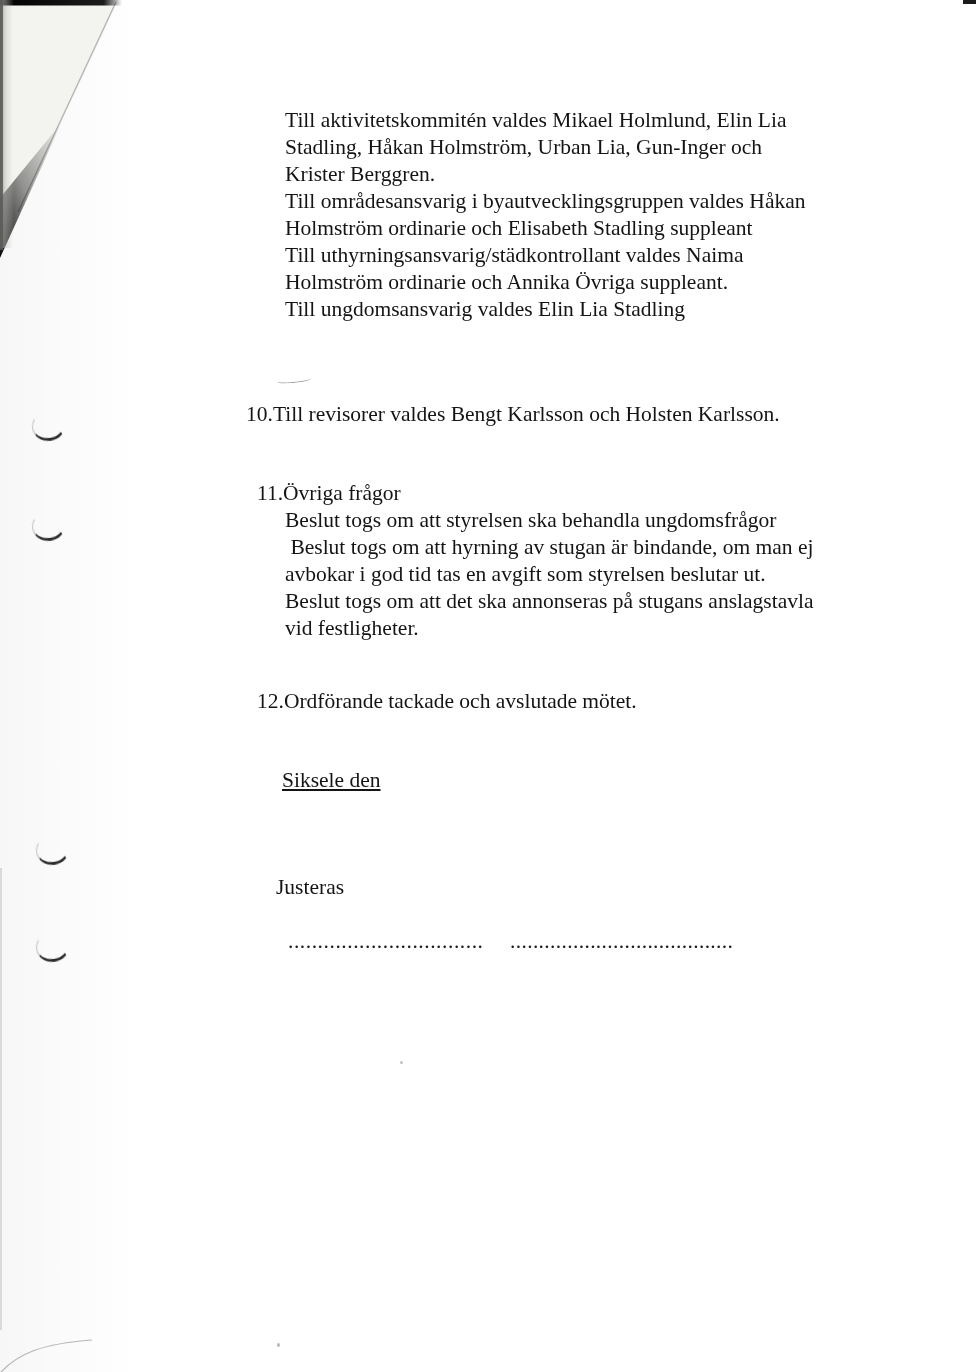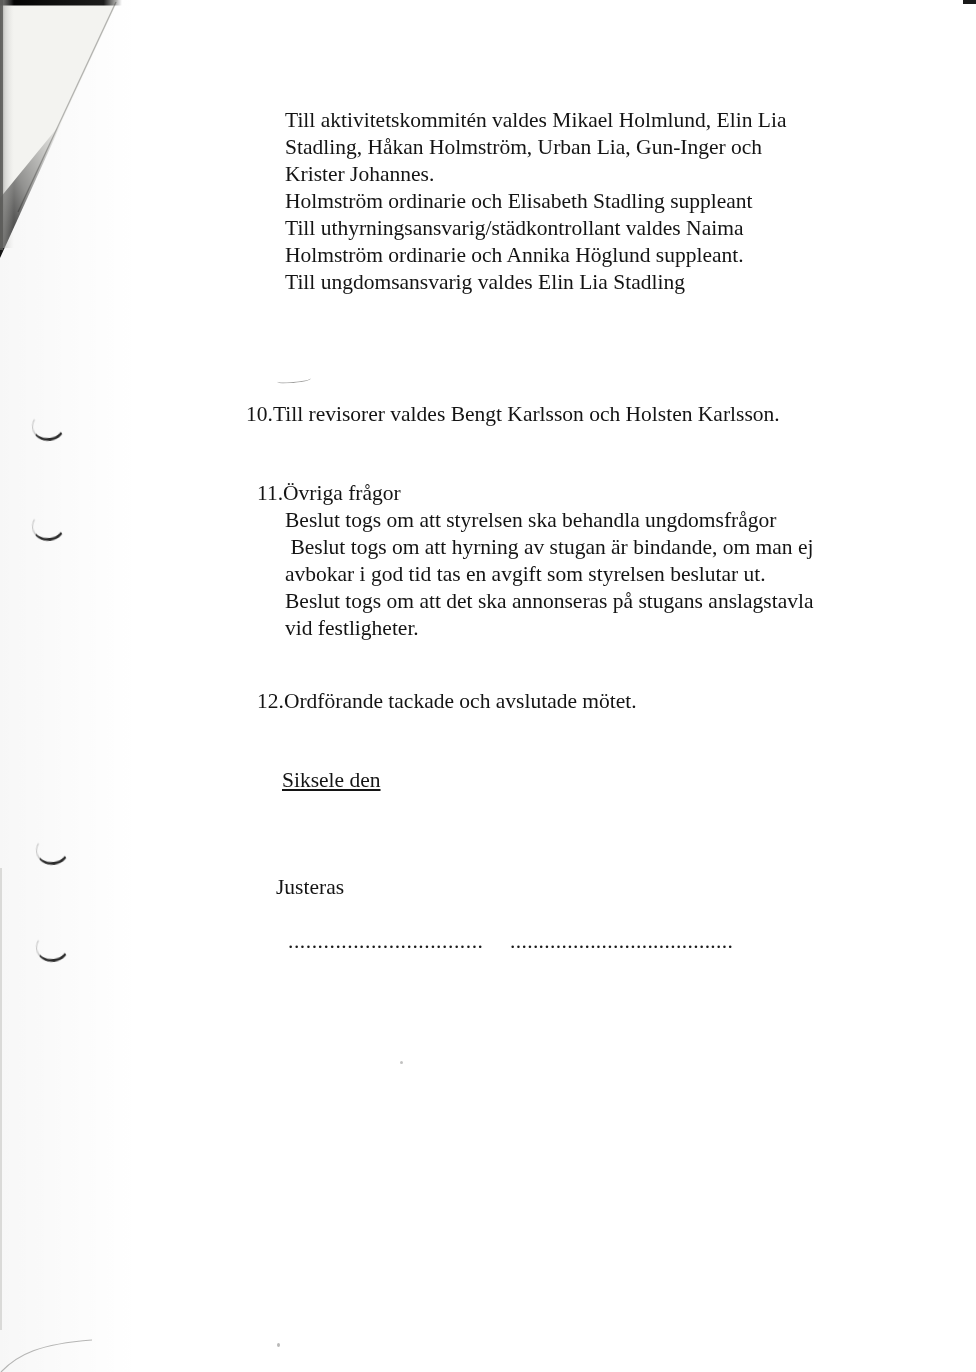--- a/index.html
+++ b/index.html
@@ -113,24 +113,25 @@
   <div class="speck speck-1"></div>
   <div class="speck speck-2"></div>
 
   <svg class="curl-artifact" width="130" height="44" viewBox="0 0 130 44" aria-hidden="true">
     <path d="M1,44 C18,26 40,16 92,12" stroke="#9f9f9d" stroke-width="1.2" fill="none" opacity="0.75"></path>
   </svg>
 
   <div class="abs" style="left:285px; top:107px;">
     <div class="line">Till aktivitetskommitén valdes Mikael Holmlund, Elin Lia</div>
     <div class="line">Stadling, Håkan Holmström, Urban Lia, Gun-Inger och</div>
-    <div class="line">Krister Johannes.</div>
+    <div class="line">Krister Berggren.</div>
+    <div class="line">Till områdesansvarig i byautvecklingsgruppen valdes Håkan</div>
     <div class="line">Holmström ordinarie och Elisabeth Stadling suppleant</div>
     <div class="line">Till uthyrningsansvarig/städkontrollant valdes Naima</div>
-    <div class="line">Holmström ordinarie och Annika Höglund suppleant.</div>
+    <div class="line">Holmström ordinarie och Annika Övriga suppleant.</div>
     <div class="line">Till ungdomsansvarig valdes Elin Lia Stadling</div>
   </div>
 
   <div class="tick-mark"></div>
 
   <div class="abs line" style="left:246px; top:401px;">
     <span class="item-number">10.</span><span class="item-text">Till revisorer valdes Bengt Karlsson och Holsten Karlsson.</span>
   </div>
 
   <div class="abs" style="left:257px; top:480px;">

